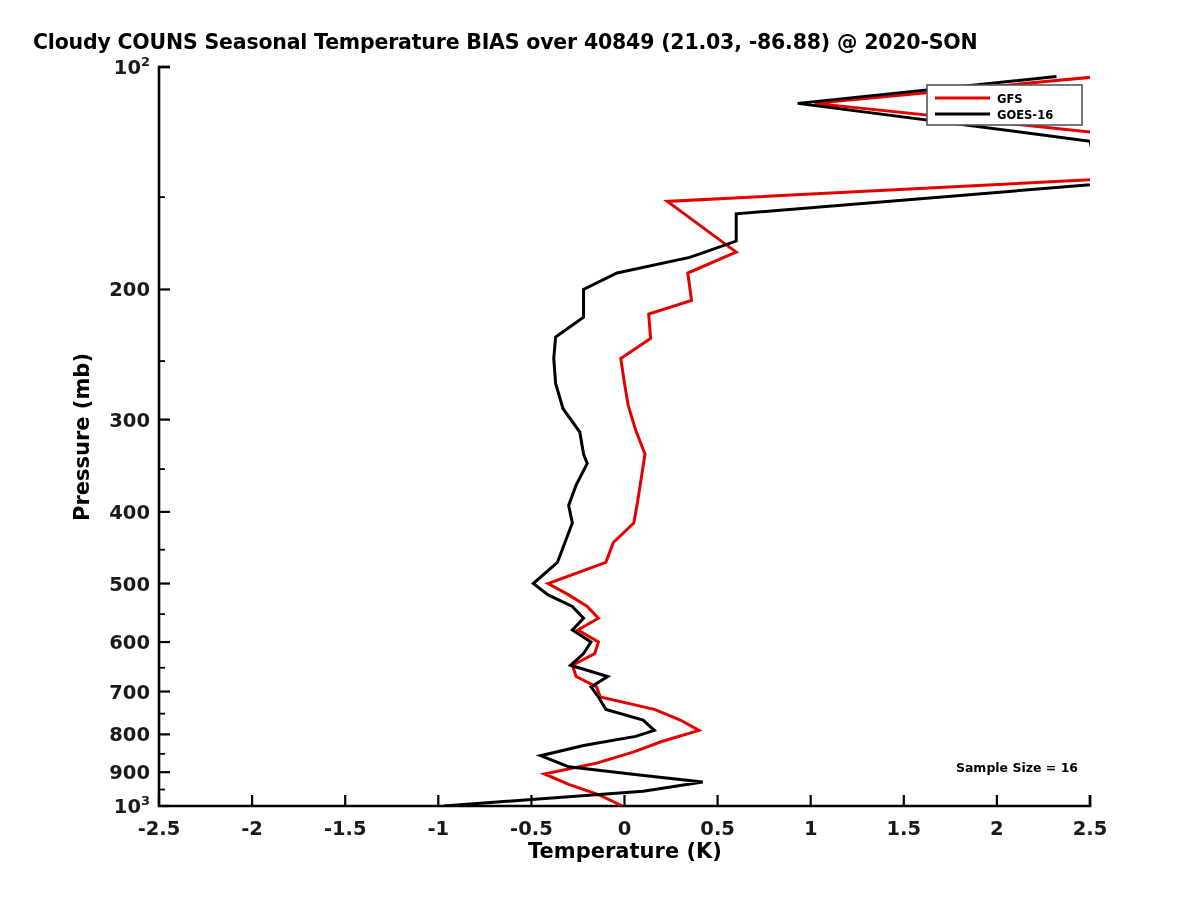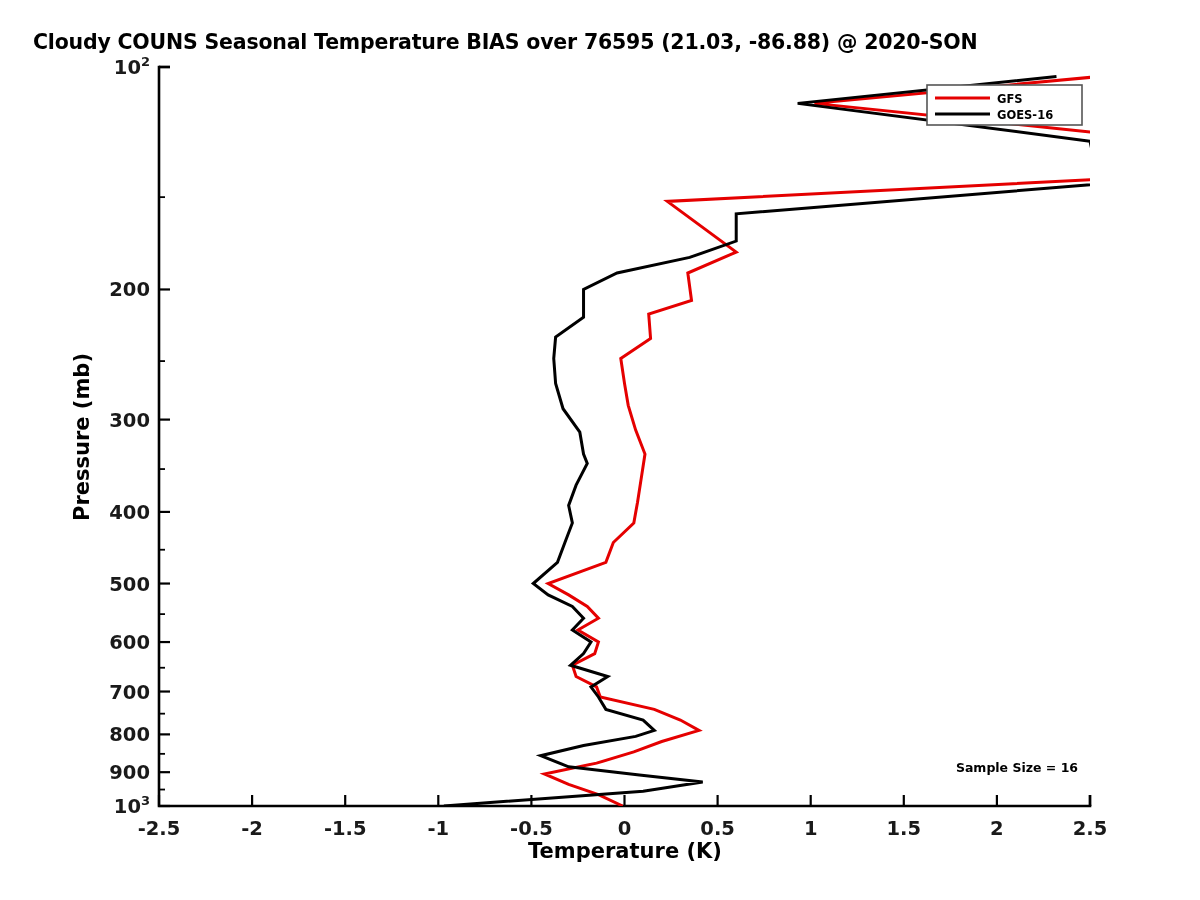--- a/index.html
+++ b/index.html
@@ -23,21 +23,21 @@
   .legtext{font-size:11.5px;font-weight:bold;fill:#000;
            font-family:"DejaVu Sans","Liberation Sans",sans-serif;}
   .annot{font-size:12.5px;font-weight:bold;fill:#000;
          font-family:"DejaVu Sans","Liberation Sans",sans-serif;}
 </style>
 </head>
 <body>
 
 <div id="root">
 
-  <div id="chart-title">Cloudy COUNS Seasonal Temperature BIAS over 76595 (21.03, -86.88) @ 2020-SON</div>
+  <div id="chart-title">Cloudy COUNS Seasonal Temperature BIAS over 40849 (21.03, -86.88) @ 2020-SON</div>
 
   <svg id="plot-svg" viewBox="0 0 1200 900" xmlns="http://www.w3.org/2000/svg">
 
     <g id="axis-frame">
         <path d="M 159 67 L 159 806 L 1090 806" fill="none" stroke="#000" stroke-width="2.6" stroke-linecap="square"></path>
         <path d="M 159 67 L 170 67" stroke="#000" stroke-width="2.6" fill="none"></path>
         <path d="M 1090 806 L 1090 795" stroke="#000" stroke-width="2.6" fill="none"></path>
       </g>
     <g id="x-ticks">
         <line x1="159" y1="806" x2="159" y2="795" stroke="#000" stroke-width="2.2"></line>

